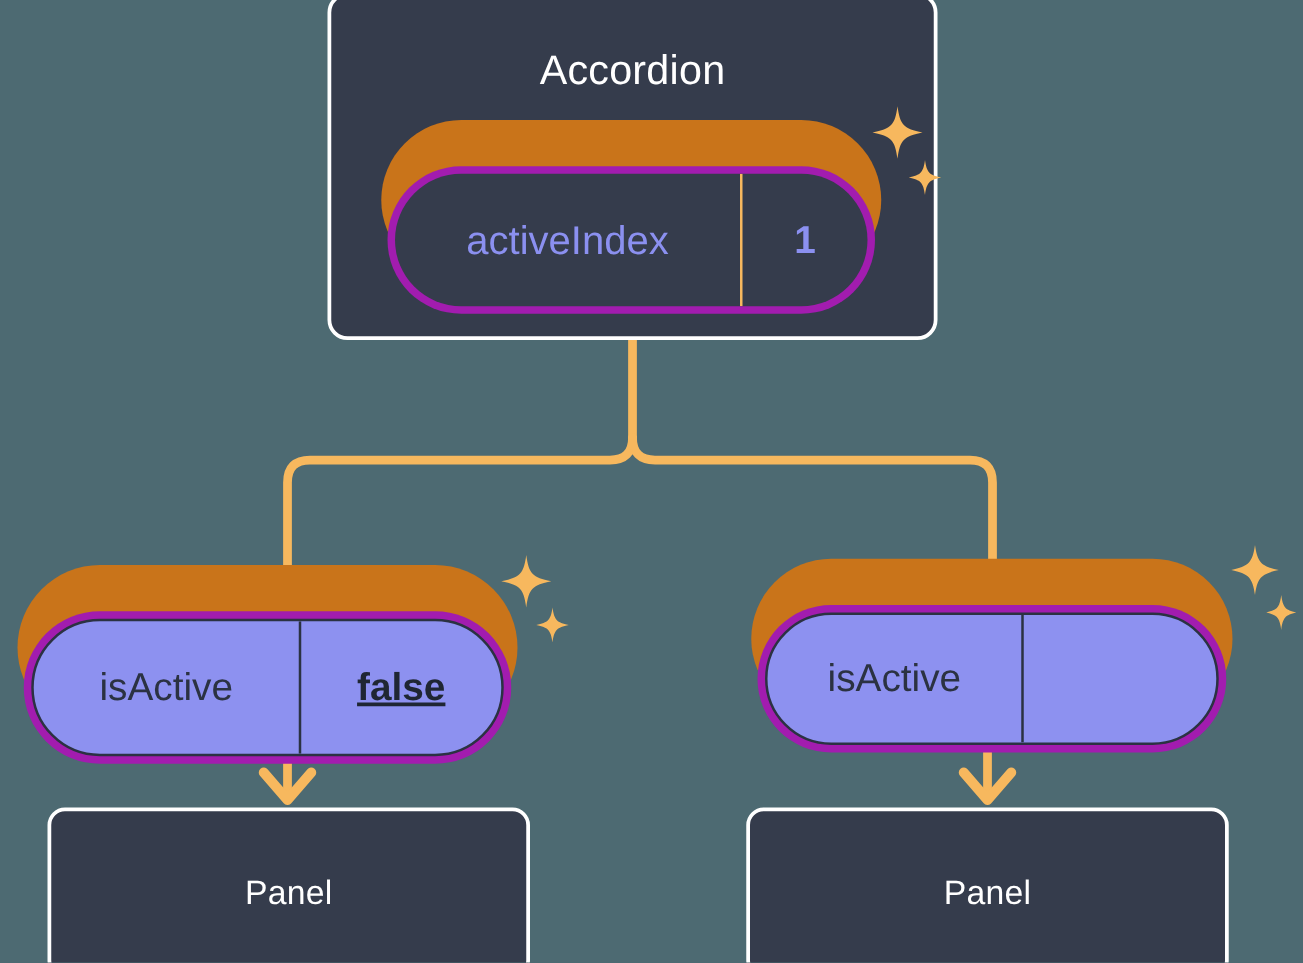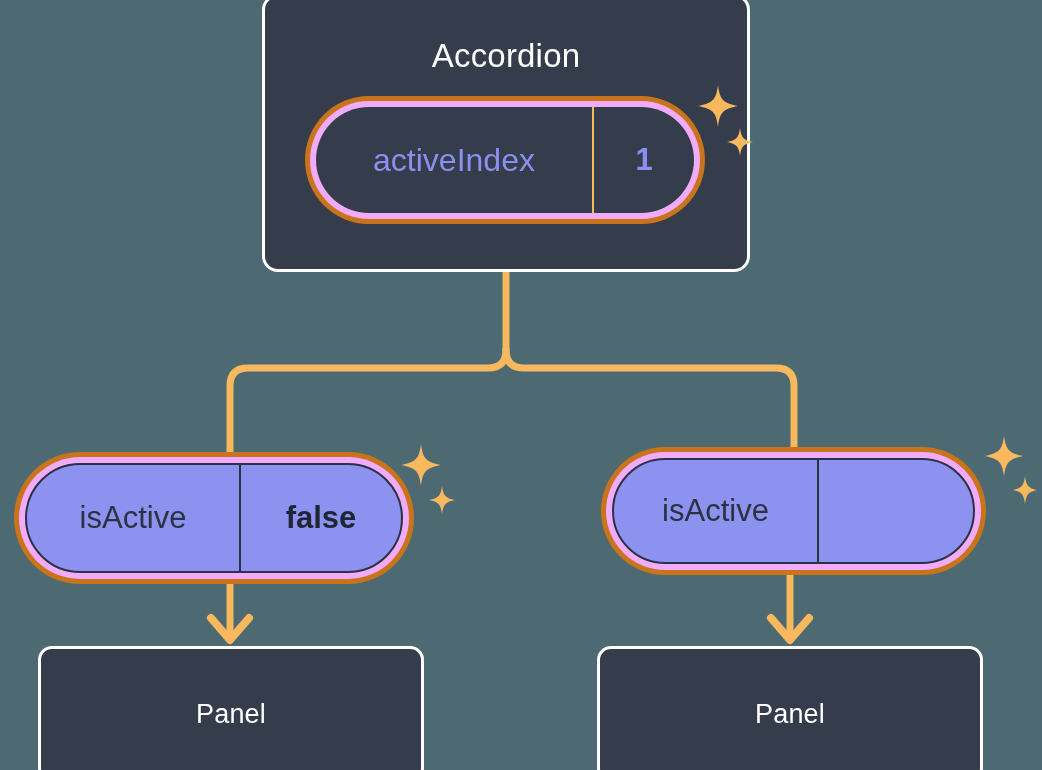--- a/index.html
+++ b/index.html
@@ -77,25 +77,26 @@
   
   
   .pill-outer {
     position: absolute;
     background: #c9741a;
     border-radius: 999px;
     padding: 5px;
     box-sizing: border-box;
   }
   .pill-mid {
-    background: #f0abfc;
+    background: #a21caf;
     border-radius: 999px;
     padding: 6px;
     height: 100%;
     box-sizing: border-box;
+    margin-top: 32px;
   }
   .pill-inner {
     height: 100%;
     border-radius: 999px;
     box-sizing: border-box;
     display: flex;
     align-items: stretch;
     overflow: hidden;
   }
   .pill-key, .pill-val {
@@ -144,21 +145,21 @@
     font-size: 31px;
   }
 
   #pill-isactive-false {
     left: 14px;
     top: 452px;
     width: 400px;
     height: 132px;
   }
   #pill-isactive-false .pill-key { flex: 0 0 214px; }
-  #pill-isactive-false .pill-val { flex: 1 1 auto; }
+  #pill-isactive-false .pill-val { flex: 1 1 auto; text-decoration: underline; }
 
   #pill-isactive-true {
     left: 601px;
     top: 447px;
     width: 385px;
     height: 128px;
   }
   #pill-isactive-true .pill-key { flex: 0 0 205px; }
   #pill-isactive-true .pill-val { flex: 1 1 auto; }
 

